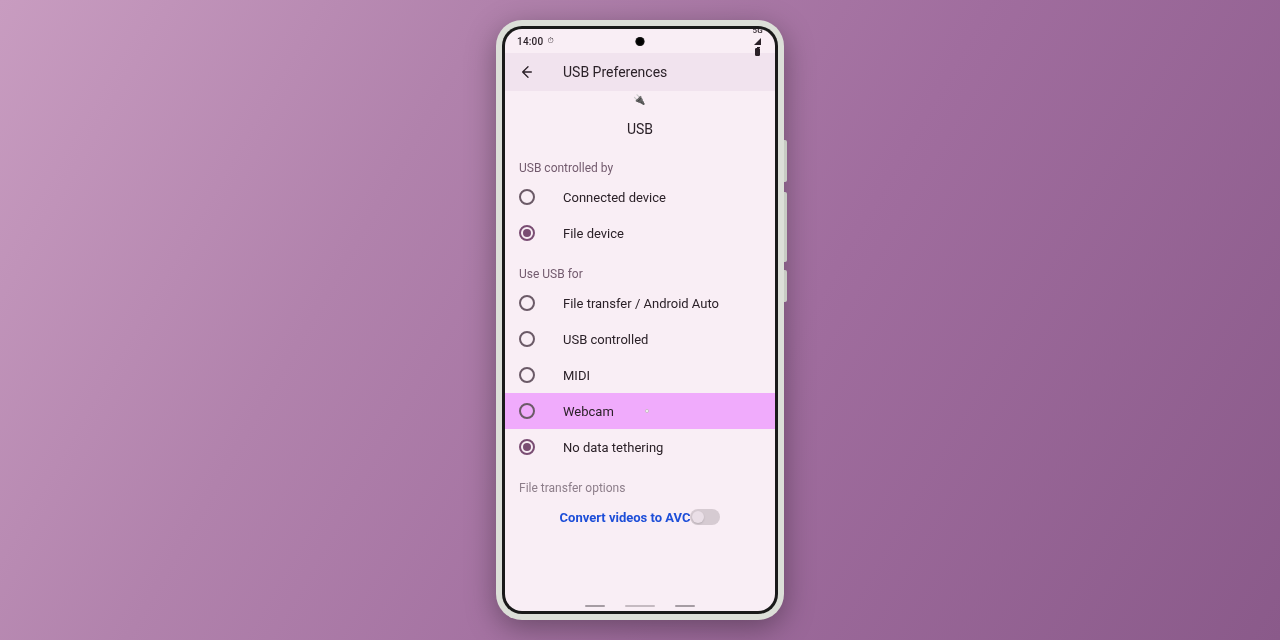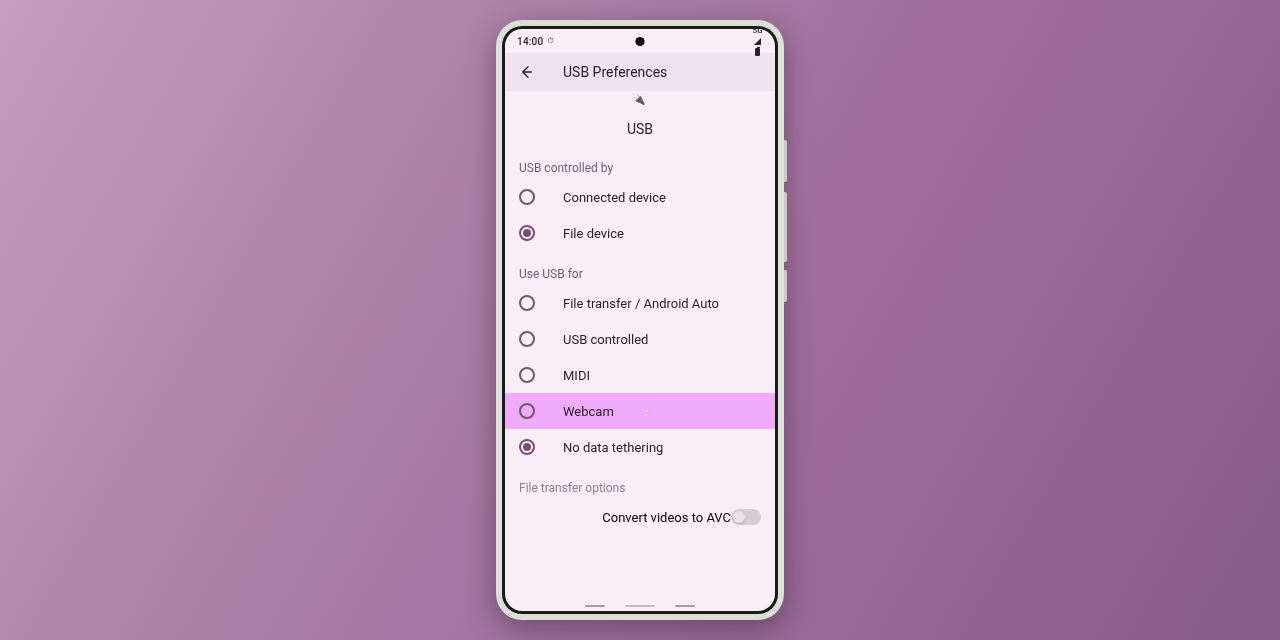--- a/index.html
+++ b/index.html
@@ -72,22 +72,22 @@
     font-size:13px; color:#2b2128;
   }
   .radio-row.highlight { background:#f0abfc; }
   .radio {
     width:16px; height:16px; border:2px solid #6b5a67; border-radius:50%;
     display:flex; align-items:center; justify-content:center; flex-shrink:0;
   }
   .radio.sel { border-color:#7a4d73; }
   .radio.sel:after { content:""; width:8px;height:8px;background:#7a4d73;border-radius:50%; }
   .toggle-row {
-    display:flex; align-items:center; justify-content:flex-end;
-    padding:10px 14px; font-size:13px; color:#000000;
+    display:flex; align-items:center; justify-content:center;
+    padding:10px 14px; font-size:13px; color:#1d4ed8;font-weight:bold;
   }
   .toggle { width:30px;height:16px;background:#d6cbd2;border-radius:10px;position:relative; }
   .toggle:after{content:"";position:absolute;left:2px;top:2px;width:12px;height:12px;background:#eadfe7;border-radius:50%;box-shadow:0 1px 2px rgba(0,0,0,.15)}
   .gesture {
     position:absolute; bottom:4px; left:50%; transform:translateX(-50%);
     display:flex; gap:20px;
   }
   .gesture span{width:20px;height:2px;background:#2b2128;border-radius:1px;opacity:.4}
   .gesture span.mid{width:30px;opacity:.25}
   .cursor-dot{ width:4px;height:4px;background:#fff;border-radius:50%;border:1px solid #c9b8c5; display:inline-block; margin-left:3px; vertical-align:middle;}

